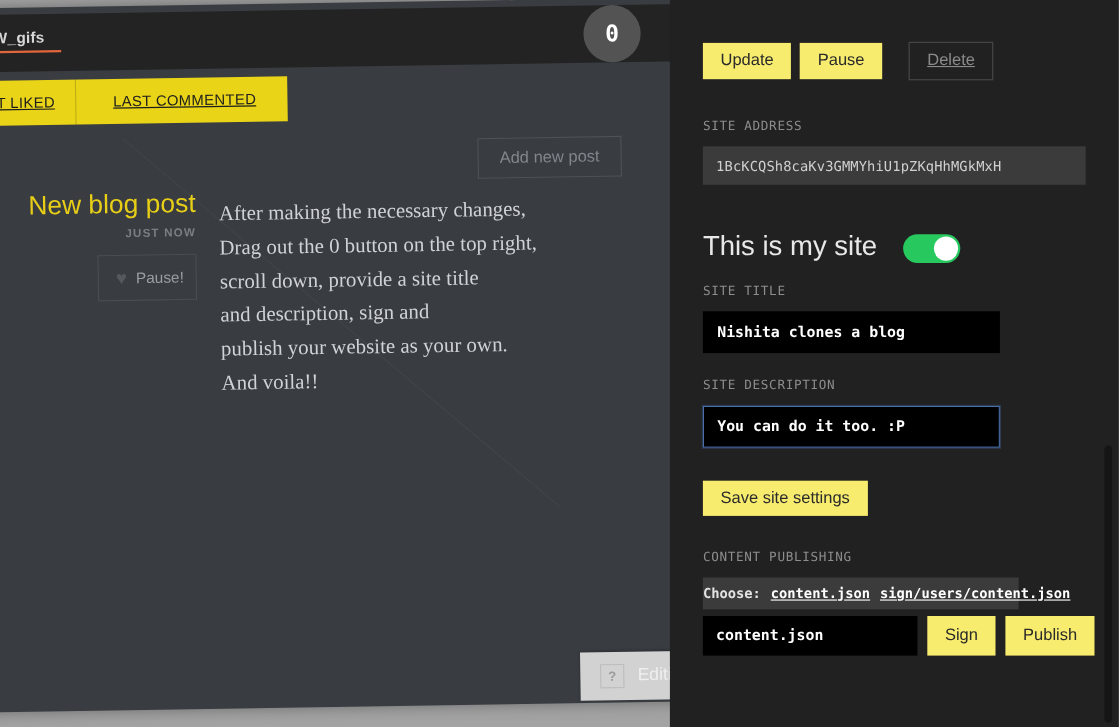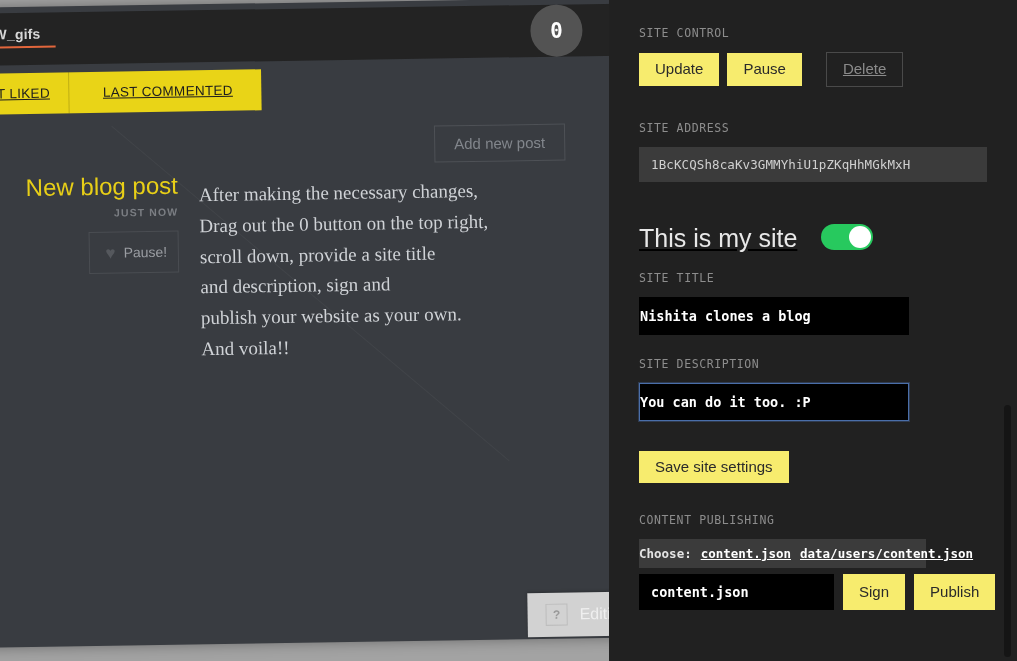--- a/index.html
+++ b/index.html
@@ -238,21 +238,21 @@
     background: #3b3b3b;
     color: #d0d0d0;
     border: none;
     font-family: "DejaVu Sans Mono", monospace;
     font-size: 12.5px;
     padding: 10px 12px;
     box-sizing: border-box;
     letter-spacing: 0.1px;
   }
 
-  .mysite-row { display: flex; align-items: flex-start; gap: 24px; text-decoration: underline; }
+  .mysite-row { display: flex; align-items: flex-end; gap: 24px; }
   .mysite-text { color: #e8e8e8; font-size: 25px; font-weight: 300; }
   .toggle {
     width: 52px; height: 26px;
     border-radius: 13px;
     background: #27c95e;
     position: relative;
     cursor: pointer;
     flex: none;
   }
   .toggle .knob {
@@ -264,21 +264,21 @@
   }
 
   .text-input {
     width: 270px;
     background: #000000;
     color: #ffffff;
     border: 1px solid transparent;
     font-family: "DejaVu Sans Mono", monospace;
     font-weight: bold;
     font-size: 13.5px;
-    padding: 10px 0;
+    padding: 10px 12px;
     box-sizing: border-box;
     outline: none;
   }
   .text-input.focused {
     border: 1px solid #4a6ea9;
     box-shadow: 0 0 0 1px rgba(74,110,169,0.35);
   }
 
   .choose-bar {
     background: #3b3b3b;
@@ -368,21 +368,20 @@
         <div class="editing-label">Editing</div>
       </div>
 
     </div>
   </div>
 
   <div id="sidebar">
 
     <div style="height:26px"></div>
 
-    <div class="sb-label">SITE CONTROL</div>
     <div class="spacer-sm"></div>
     <div class="btn-row">
       <button class="btn">Update</button>
       <button class="btn">Pause</button>
       <button class="btn btn-ghost">Delete</button>
     </div>
 
     <div class="spacer-lg"></div>
 
     <div class="sb-label">SITE ADDRESS</div>
@@ -416,21 +415,21 @@
 
     <button class="btn">Save site settings</button>
 
     <div style="height:30px"></div>
 
     <div class="sb-label">CONTENT PUBLISHING</div>
     <div class="spacer-sm"></div>
     <div class="choose-bar">
       <span>Choose:</span>
       <span class="choose-link">content.json</span>
-      <span class="choose-link">data/users/content.json</span>
+      <span class="choose-link">sign/users/content.json</span>
     </div>
     <div style="height:6px"></div>
     <div class="publish-row">
       <input class="file-input" type="text" value="content.json" style="">
       <button class="btn">Sign</button>
       <button class="btn">Publish</button>
     </div>
 
     <div class="sb-scroll"></div>
   </div>

